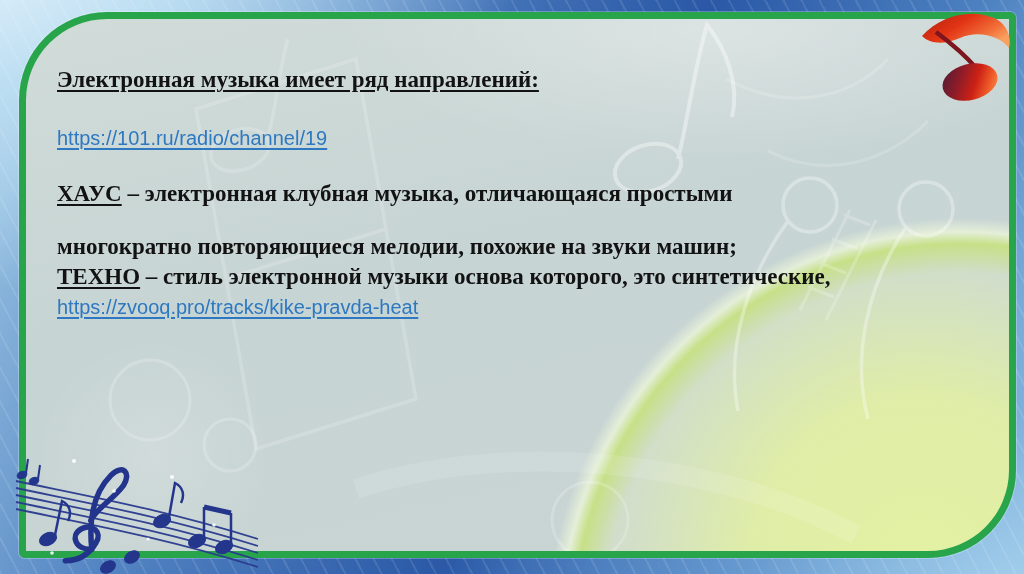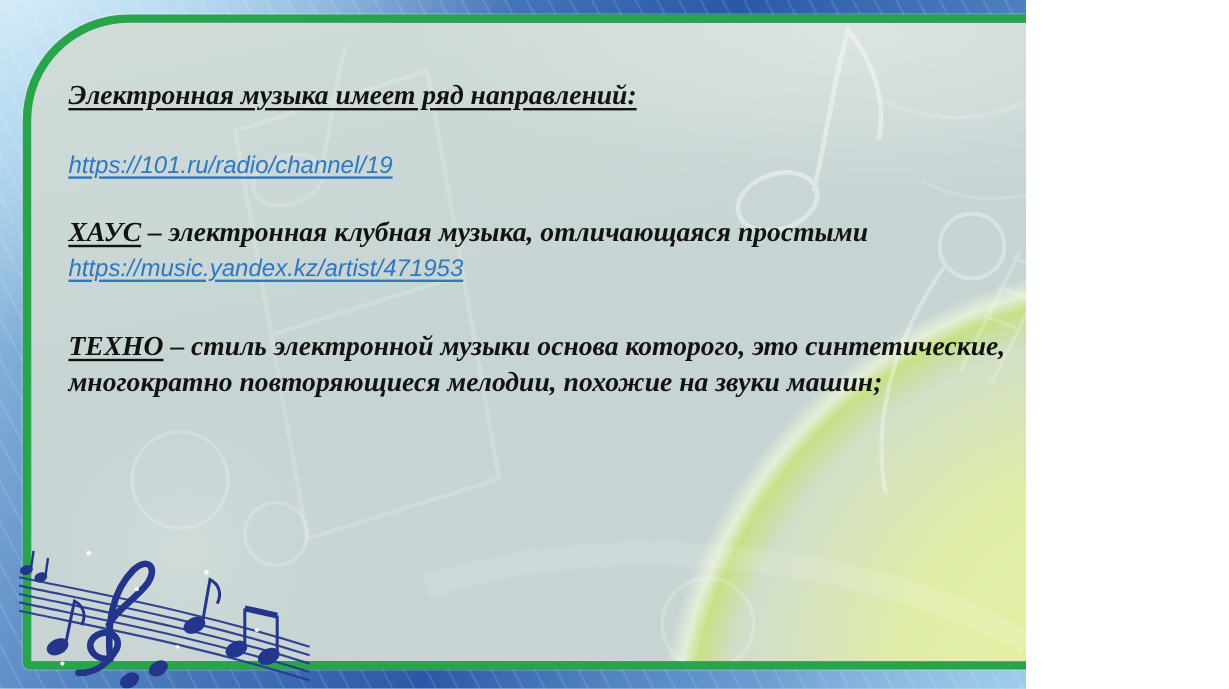--- a/index.html
+++ b/index.html
@@ -13,26 +13,25 @@
     --outer-dark:#2a58a6;
     --staff-navy:#2a3b8f;
     --note-red:#d92414;
   }
   html,body{margin:0;padding:0;}
   body{
     width:1024px;height:574px;overflow:hidden;
     font-family:"Liberation Serif", serif;
   }
   .stage{
-    position:relative;width:855px;height:574px;overflow:hidden;
+    position:relative;width:1024px;height:574px;overflow:hidden;
     background:
       radial-gradient(120% 150% at 102% 108%, rgba(169,212,238,0.9) 0%, rgba(121,171,217,0.55) 24%, rgba(60,105,175,0) 50%),
       radial-gradient(130% 140% at -4% -8%, #e4f3fb 0%, #bddef2 16%, rgba(90,135,195,0) 42%),
       linear-gradient(115deg, #a6cfe9 0%, #5485c3 28%, var(--outer-dark) 55%, #4c80c0 76%, #98c7e9 100%);
-    font-style: italic;
   }
   .outer-streaks{
     position:absolute;inset:0;
     background:repeating-linear-gradient(62deg, rgba(255,255,255,0.10) 0 2px, rgba(255,255,255,0) 2px 16px);
     pointer-events:none;
   }
   .panel{
     position:absolute;left:19px;top:12px;width:983px;height:532px;
     border:7px solid var(--border-green);
     border-radius:88px 6px 88px 6px;
@@ -56,21 +55,21 @@
   }
   .sec p{margin:0;}
   .line{font-size:23px;font-weight:bold;line-height:30px;}
   .term{text-decoration:underline;text-underline-offset:3px;text-decoration-thickness:2px;}
   .link-line{line-height:30px;}
   .link-line a{
     font-family:"Liberation Sans", sans-serif;font-size:20px;font-weight:normal;
     color:var(--link-blue);text-decoration:underline;text-underline-offset:3px;cursor:pointer;
   }
   .sec-trance{margin-bottom:24px;}
-  .sec-house{margin-bottom:33px;}
+  .sec-house{margin-bottom:23px;}
   .deco{position:absolute;pointer-events:none;}
   .deco-rednote{left:912px;top:10px;width:108px;height:104px;}
   .deco-staff{left:12px;top:443px;width:252px;height:131px;}
 </style>
 </head>
 <body>
 
 <div class="stage">
 
   <div class="outer-streaks"></div>
@@ -125,28 +124,28 @@
       <p class="title">Электронная музыка имеет ряд направлений:</p>
 
       <div class="sec sec-trance">
         <p class="link-line"><a>https://101.ru/radio/channel/19</a></p>
       </div>
 
       <div class="sec sec-house">
         <p class="line">
           <span class="term">ХАУС</span><span> – электронная клубная музыка, отличающаяся простыми</span>
         </p>
-        <p class="link-line"><a>https://music.yandex.kz/artist/471953</a></p>
       </div>
 
       <div class="sec sec-techno">
+        <p class="line">многократно повторяющиеся мелодии, похожие на звуки машин;</p>
         <p class="line">
           <span class="term">ТЕХНО</span><span> – стиль электронной музыки основа которого, это синтетические,</span>
         </p>
-        <p class="line">многократно повторяющиеся мелодии, похожие на звуки машин;</p>
+        <p class="link-line"><a>https://zvooq.pro/tracks/kike-pravda-heat</a></p>
       </div>
     </div>
   </div>
 
   <svg class="deco deco-rednote" viewBox="0 0 108 104">
     <defs>
       <linearGradient id="hg" x1="0%" y1="30%" x2="100%" y2="70%">
         <stop offset="0%" stop-color="#5a1c33"></stop>
         <stop offset="30%" stop-color="#8e1c28"></stop>
         <stop offset="60%" stop-color="#cc2115"></stop>

